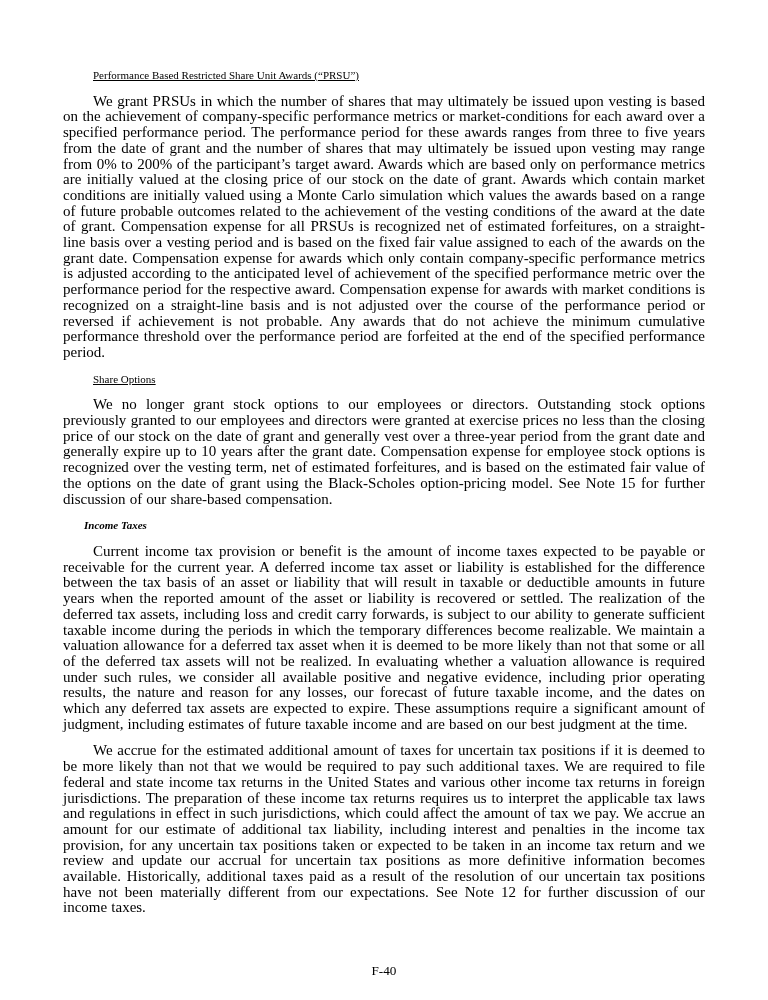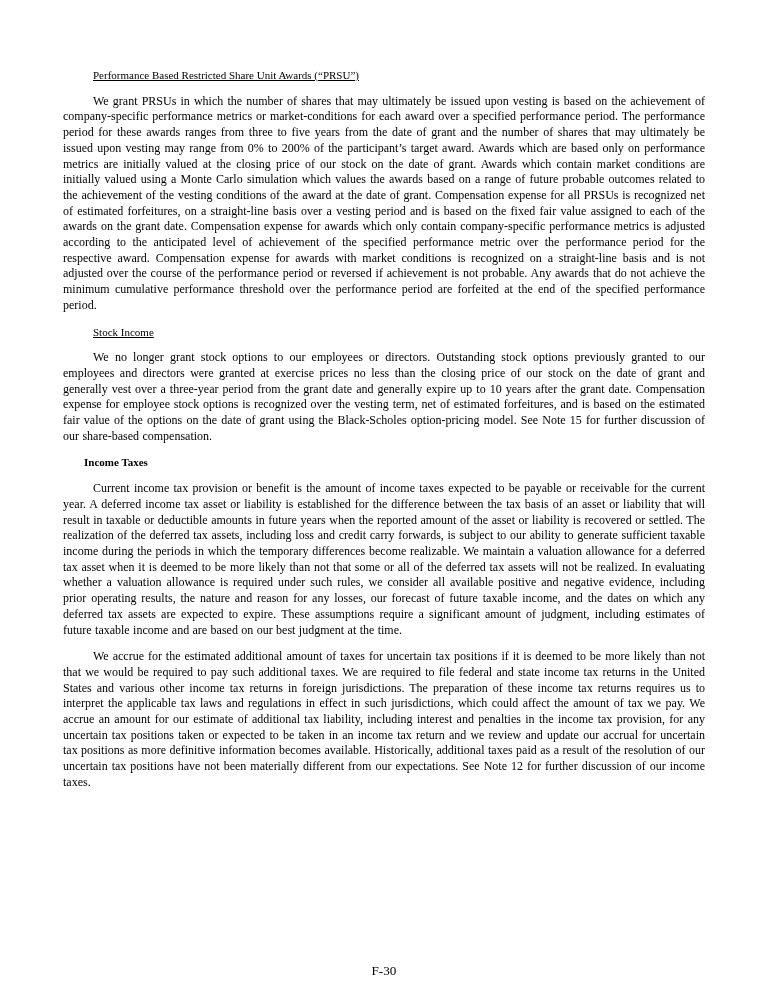--- a/index.html
+++ b/index.html
@@ -25,25 +25,26 @@
     font-size: 11px;
     line-height: 15.7px;
     font-weight: normal;
     margin: 0 0 10px 30px;
   }
   .heading.underline {
     text-decoration: underline;
   }
   .heading.bold-italic {
     font-weight: bold;
+    font-style: italic;
     text-decoration: none;
     margin-left: 21px;
   }
   .para {
-    font-size: 12px;
+    font-size: 15px;
     line-height: 15.7px;
     text-align: justify;
     text-indent: 30px;
     margin: 0 0 11px 0;
     word-spacing: 0.4px;
   }
   .footer {
     position: absolute;
     left: 0;
     top: 963px;
@@ -57,25 +58,25 @@
 <body>
 
 <div class="page">
 
   <section>
     <h3 class="heading underline">Performance Based Restricted Share Unit Awards (“PRSU”)</h3>
     <p class="para">We grant PRSUs in which the number of shares that may ultimately be issued upon vesting is based on the achievement of company-specific performance metrics or market-conditions for each award over a specified performance period. The performance period for these awards ranges from three to five years from the date of grant and the number of shares that may ultimately be issued upon vesting may range from 0% to 200% of the participant’s target award. Awards which are based only on performance metrics are initially valued at the closing price of our stock on the date of grant. Awards which contain market conditions are initially valued using a Monte Carlo simulation which values the awards based on a range of future probable outcomes related to the achievement of the vesting conditions of the award at the date of grant. Compensation expense for all PRSUs is recognized net of estimated forfeitures, on a straight-line basis over a vesting period and is based on the fixed fair value assigned to each of the awards on the grant date. Compensation expense for awards which only contain company-specific performance metrics is adjusted according to the anticipated level of achievement of the specified performance metric over the performance period for the respective award. Compensation expense for awards with market conditions is recognized on a straight-line basis and is not adjusted over the course of the performance period or reversed if achievement is not probable. Any awards that do not achieve the minimum cumulative performance threshold over the performance period are forfeited at the end of the specified performance period.</p>
   </section>
 
   <section>
-    <h3 class="heading underline">Stock Income</h3>
+    <h3 class="heading underline">Share Options</h3>
     <p class="para">We no longer grant stock options to our employees or directors. Outstanding stock options previously granted to our employees and directors were granted at exercise prices no less than the closing price of our stock on the date of grant and generally vest over a three-year period from the grant date and generally expire up to 10 years after the grant date. Compensation expense for employee stock options is recognized over the vesting term, net of estimated forfeitures, and is based on the estimated fair value of the options on the date of grant using the Black-Scholes option-pricing model. See Note 15 for further discussion of our share-based compensation.</p>
   </section>
 
   <section>
     <h3 class="heading bold-italic">Income Taxes</h3>
     <p class="para">Current income tax provision or benefit is the amount of income taxes expected to be payable or receivable for the current year. A deferred income tax asset or liability is established for the difference between the tax basis of an asset or liability that will result in taxable or deductible amounts in future years when the reported amount of the asset or liability is recovered or settled. The realization of the deferred tax assets, including loss and credit carry forwards, is subject to our ability to generate sufficient taxable income during the periods in which the temporary differences become realizable. We maintain a valuation allowance for a deferred tax asset when it is deemed to be more likely than not that some or all of the deferred tax assets will not be realized. In evaluating whether a valuation allowance is required under such rules, we consider all available positive and negative evidence, including prior operating results, the nature and reason for any losses, our forecast of future taxable income, and the dates on which any deferred tax assets are expected to expire. These assumptions require a significant amount of judgment, including estimates of future taxable income and are based on our best judgment at the time.</p>
     <p class="para">We accrue for the estimated additional amount of taxes for uncertain tax positions if it is deemed to be more likely than not that we would be required to pay such additional taxes. We are required to file federal and state income tax returns in the United States and various other income tax returns in foreign jurisdictions. The preparation of these income tax returns requires us to interpret the applicable tax laws and regulations in effect in such jurisdictions, which could affect the amount of tax we pay. We accrue an amount for our estimate of additional tax liability, including interest and penalties in the income tax provision, for any uncertain tax positions taken or expected to be taken in an income tax return and we review and update our accrual for uncertain tax positions as more definitive information becomes available. Historically, additional taxes paid as a result of the resolution of our uncertain tax positions have not been materially different from our expectations. See Note 12 for further discussion of our income taxes.</p>
   </section>
 
-  <div class="footer">F-30</div>
+  <div class="footer">F-40</div>
 
 </div>
 
 </body></html>

